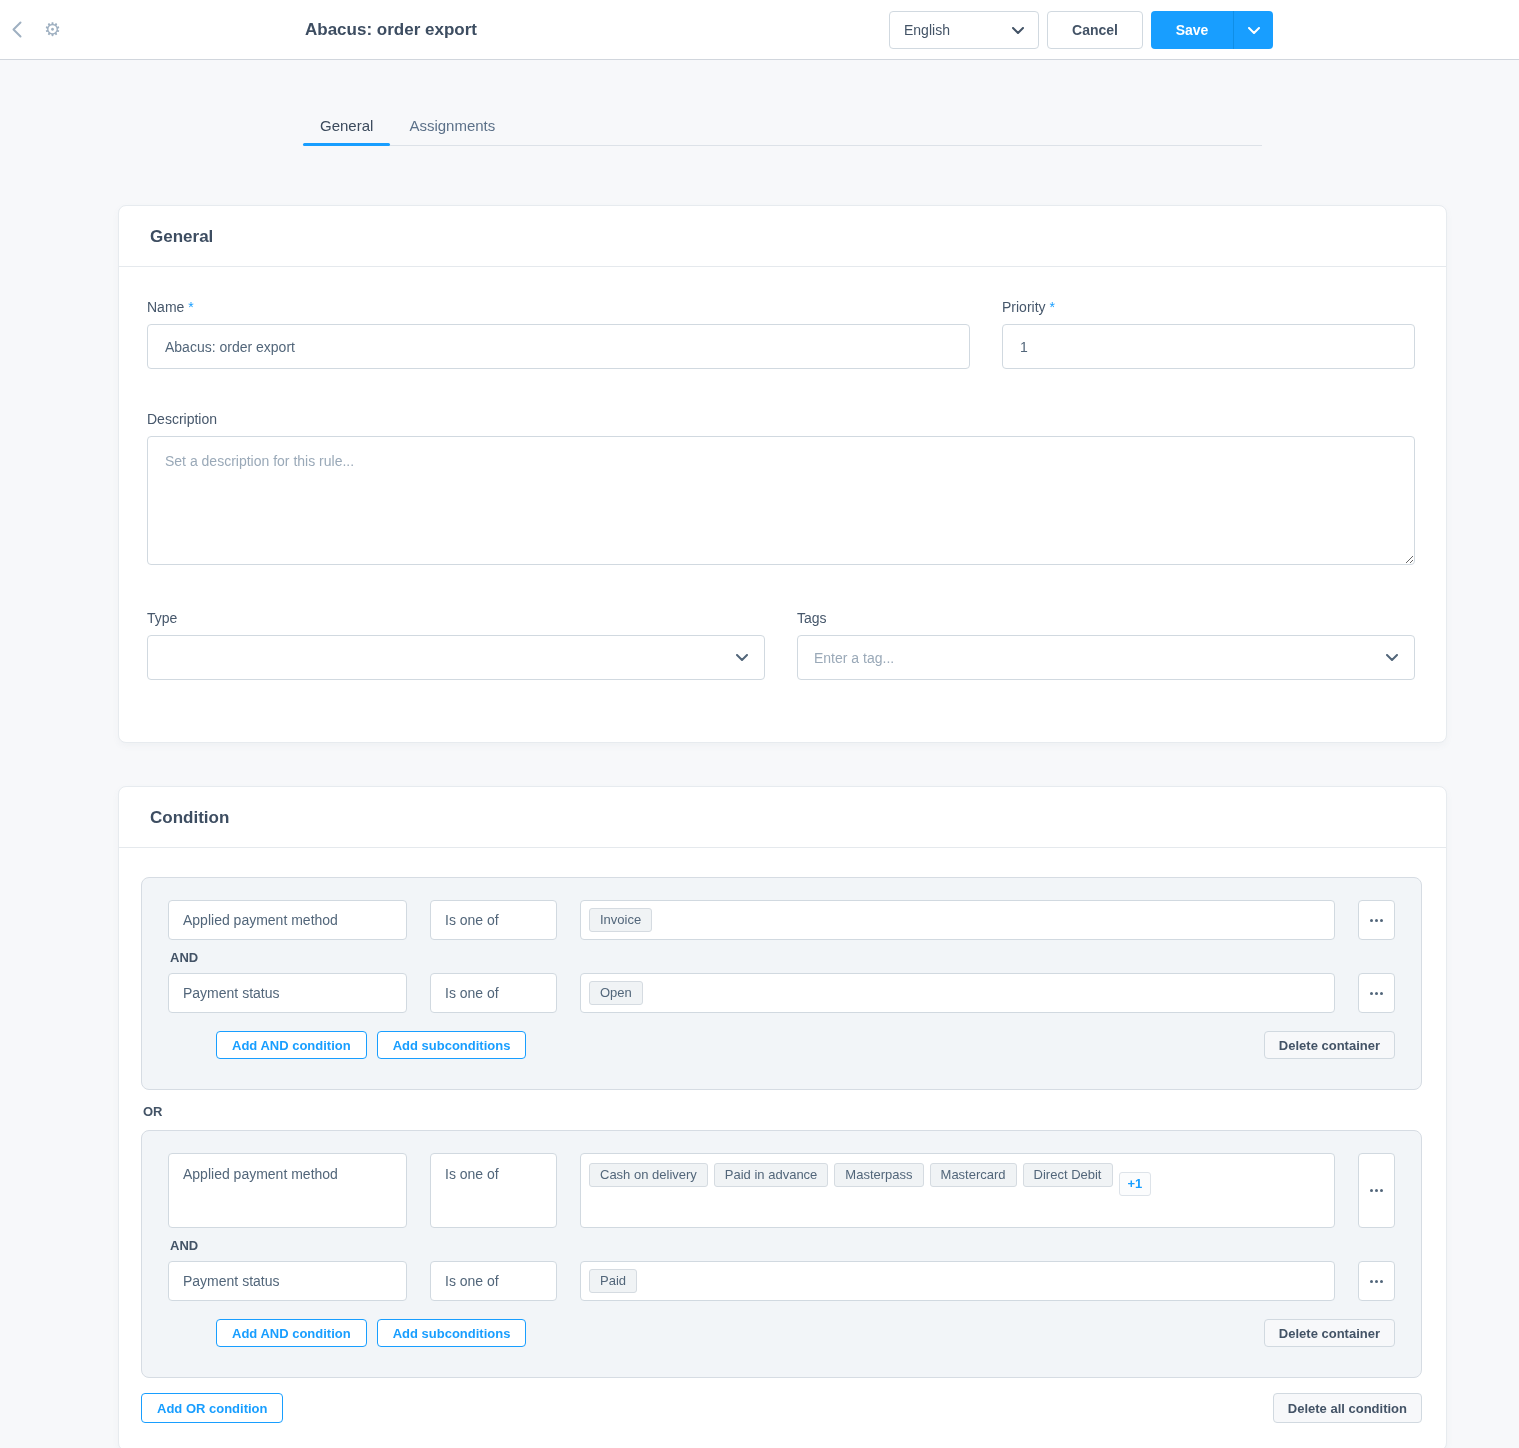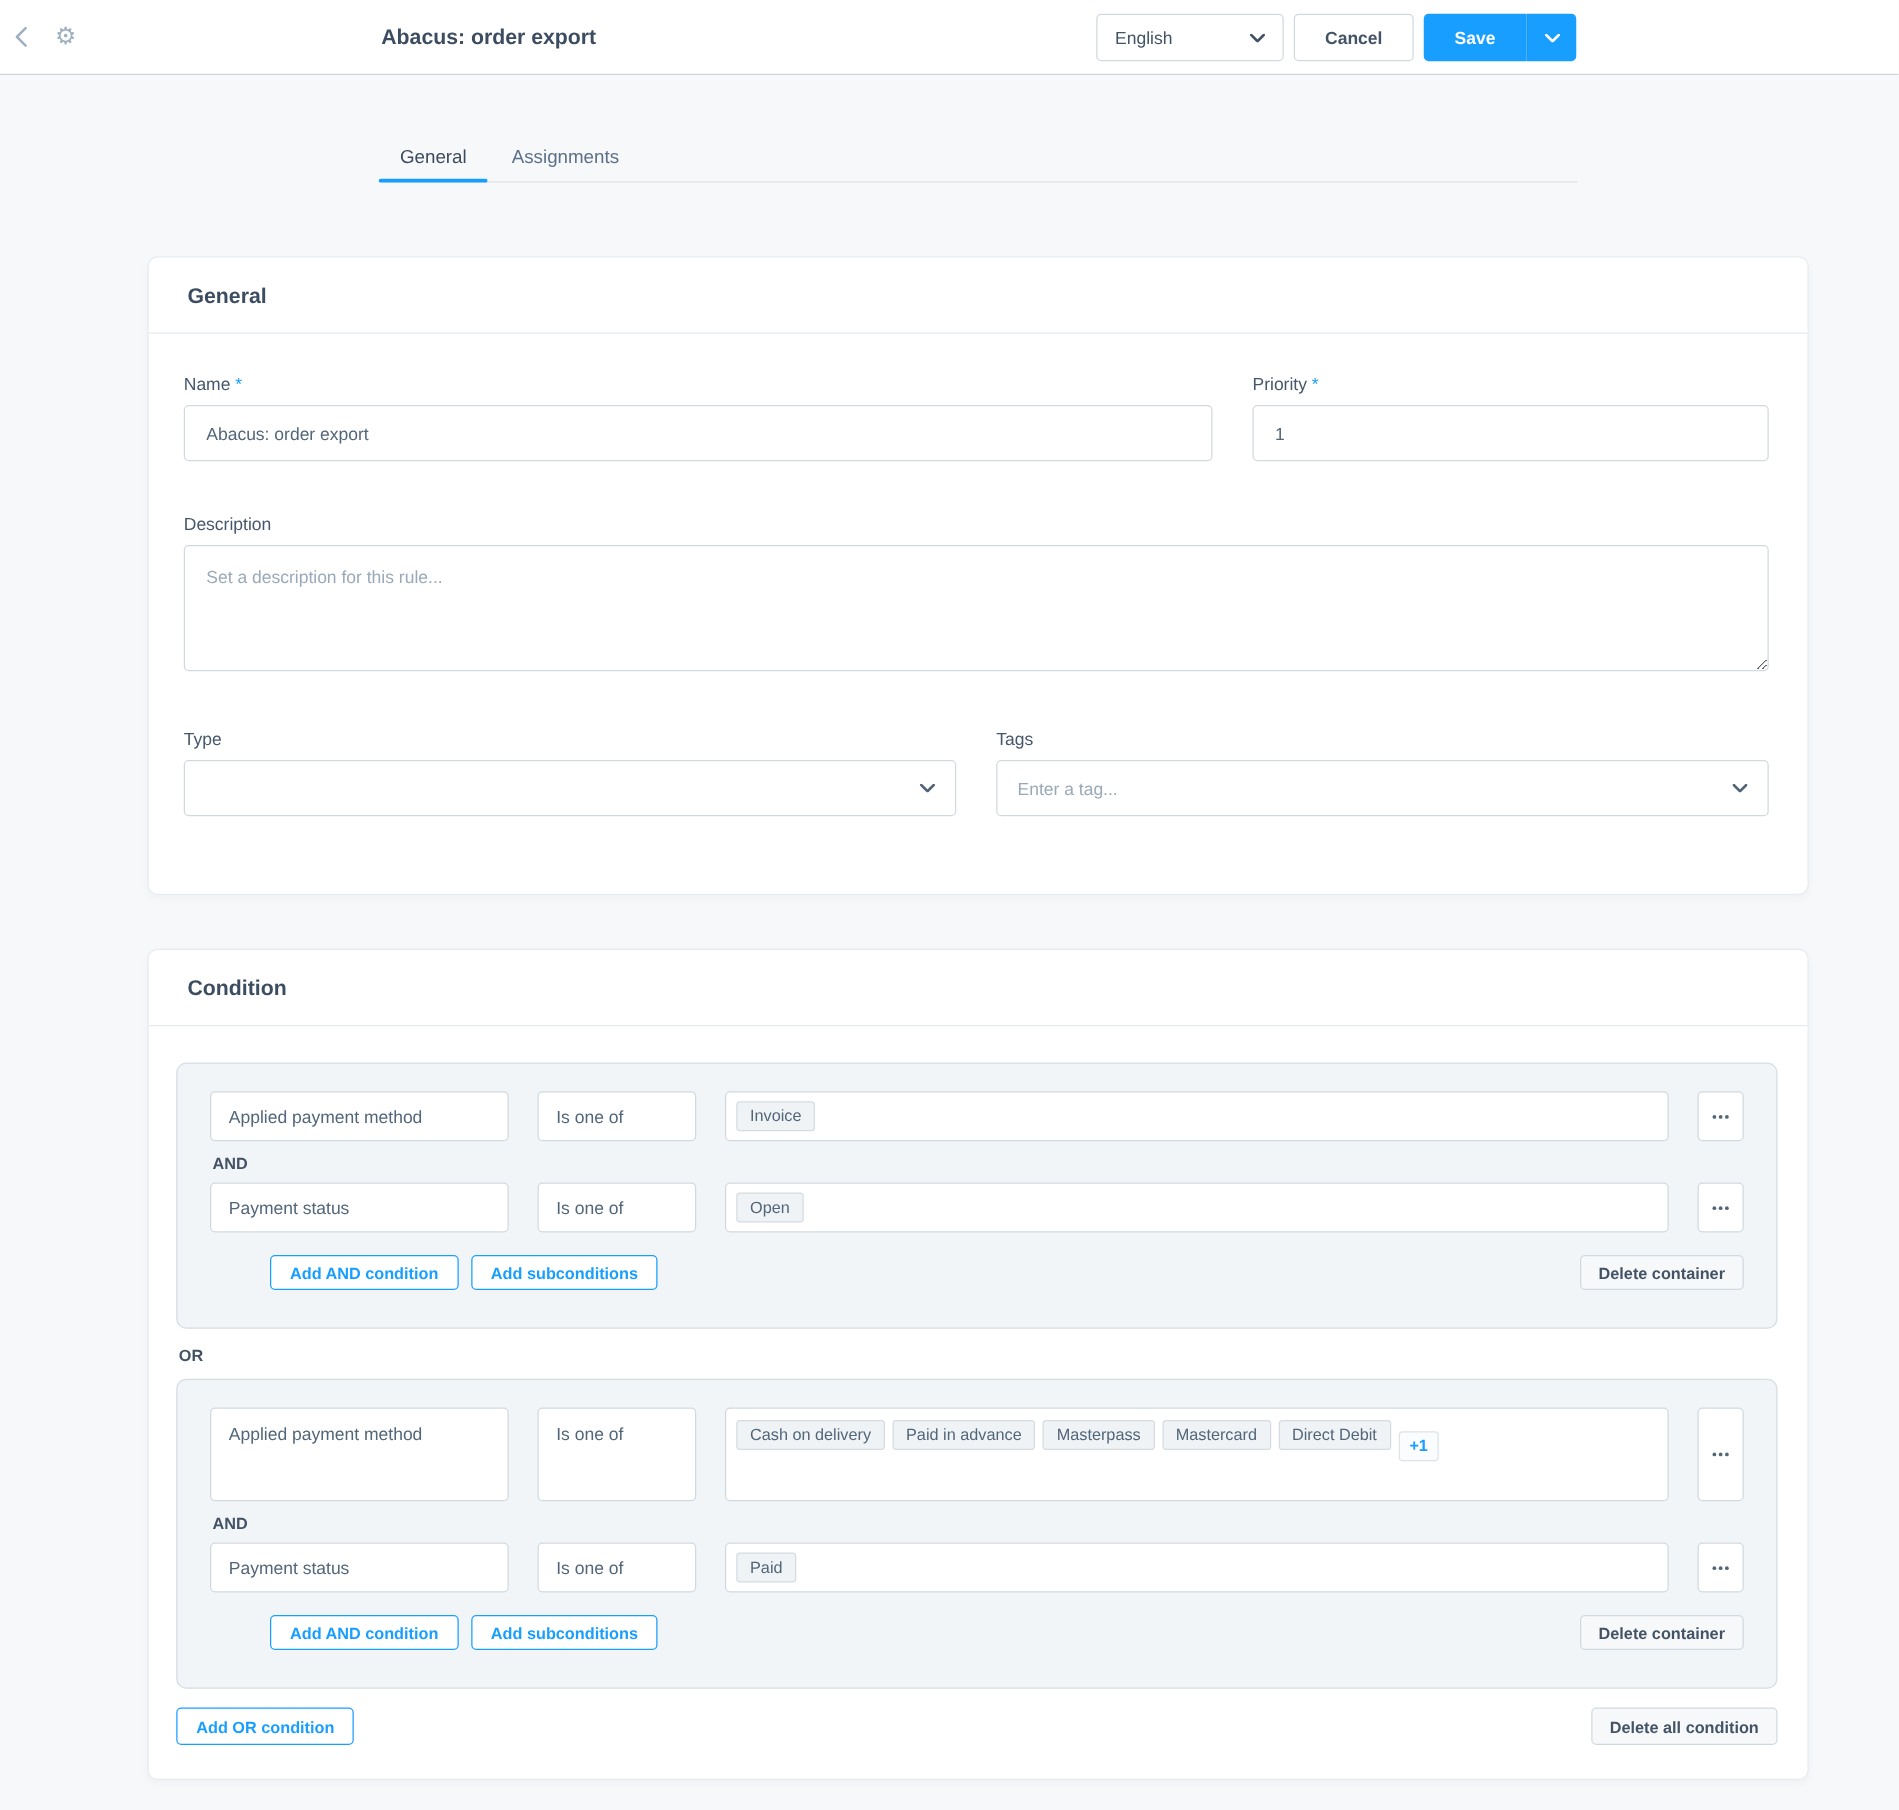--- a/index.html
+++ b/index.html
@@ -13,21 +13,21 @@
     position:relative; height:60px; background:#fff;
     border-bottom:1px solid #d1d6dd;
   }
   .topbar-left { position:absolute; left:8px; top:0; height:59px; display:flex; align-items:center; gap:14px; }
   .icon-btn { background:none; border:none; cursor:pointer; display:flex; align-items:center; justify-content:center; padding:4px; }
   .gear { font-family:"DejaVu Sans", sans-serif; font-size:19px; color:#9fb0c1; line-height:1; }
   .page-title {
     position:absolute; left:305px; top:50%; transform:translateY(-50%);
     font-size:17px; font-weight:700; color:#3d4d61;
   }
-  .topbar-right { position:absolute; right:258px; top:11px; display:flex; gap:8px; align-items:center; }
+  .topbar-right { position:absolute; right:246px; top:11px; display:flex; gap:8px; align-items:center; }
   .lang-select {
     width:150px; height:38px; background:#fff; border:1px solid #d1d9e0; border-radius:4px;
     display:flex; align-items:center; justify-content:space-between; padding:0 14px;
     font-size:14px; color:#435366; cursor:pointer;
   }
   .btn { border-radius:4px; font-family:inherit; cursor:pointer; font-size:14px; }
   .btn-ghost {
     height:38px; width:96px; background:#fff; border:1px solid #d1d9e0;
     color:#435366; font-weight:700;
   }
@@ -67,21 +67,21 @@
   .field label { display:block; font-size:14px; color:#46576b; margin-bottom:9px; }
   .req { color:#189eff; }
   .row-2col { display:grid; grid-template-columns:1fr 413px; gap:32px; margin-bottom:42px; }
   input.text-input {
     width:100%; height:45px; border:1px solid #d1d9e0; border-radius:4px;
     padding:0 17px; font-size:14px; color:#52667a; font-family:inherit; background:#fff; outline:none;
   }
   input::placeholder, textarea::placeholder { color:#9aa9b8; opacity:1; }
   .field-block { margin-bottom:41px; }
   textarea.desc {
-    width:100%; height:101px; border:1px solid #d1d9e0; border-radius:4px;
+    width:100%; height:129px; border:1px solid #d1d9e0; border-radius:4px;
     padding:16px 17px; font-size:14px; color:#52667a; font-family:inherit; outline:none;
   }
   .row-type-tags { display:grid; grid-template-columns:1fr 618px; gap:32px; }
   .select {
     height:45px; border:1px solid #d1d9e0; border-radius:4px; background:#fff;
     display:flex; align-items:center; justify-content:space-between;
     padding:0 16px; font-size:14px; color:#52667a; cursor:pointer;
   }
   .ghost-input { border:none; outline:none; flex:1; font-size:14px; color:#52667a; font-family:inherit; background:transparent; }
   

